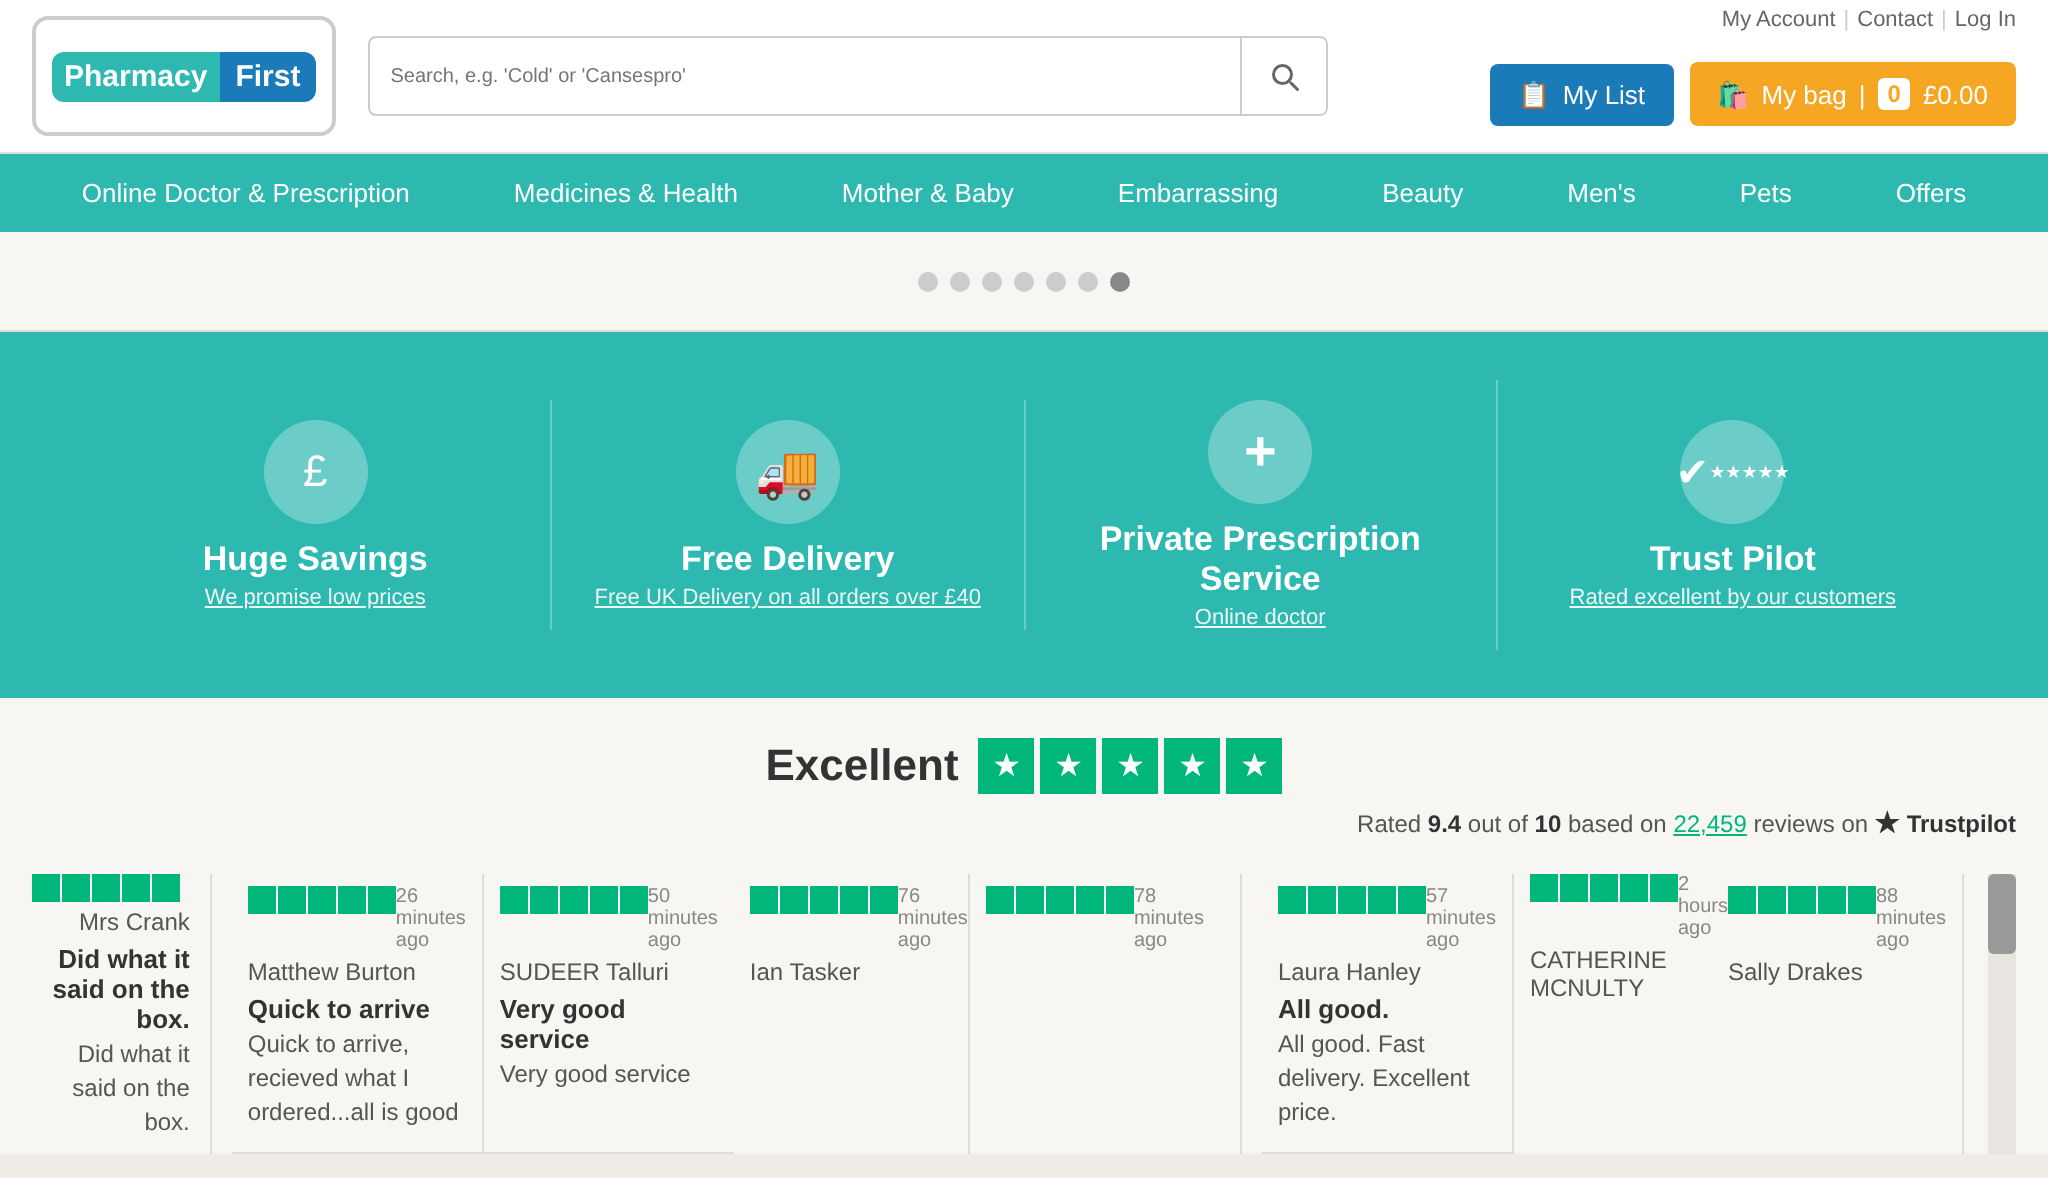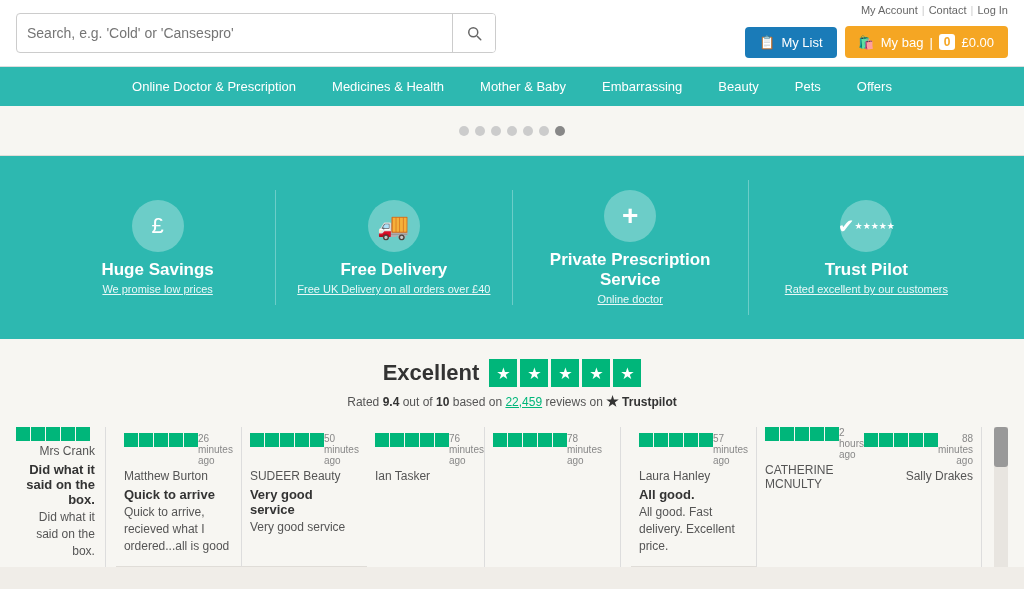--- a/index.html
+++ b/index.html
@@ -50,21 +50,21 @@
       overflow: hidden;
       height: 40px;
       max-width: 480px;
       margin-right: 16px;
     }
     .search-input {
       flex: 1;
       border: none;
       outline: none;
       padding: 0 10px;
-      font-size: 14px;
+      font-size: 10px;
       color: #ec4899;
     }
     .search-btn {
       background: #fff;
       border: none;
       border-left: 1px solid #ccc;
       padding: 0 12px;
       cursor: pointer;
       height: 100%;
       display: flex;
@@ -123,21 +123,21 @@
       padding: 1px 5px;
       font-weight: bold;
       font-size: 12px;
     }
 
     
     .nav {
       background: #2db8b0;
       display: flex;
       justify-content: center;
-      gap: 0;
+      gap: 16px;
     }
     .nav-item {
       color: #fff;
       padding: 12px 18px;
       cursor: pointer;
       font-size: 13px;
       white-space: nowrap;
     }
 
     
@@ -205,21 +205,21 @@
     }
     .tp-excellent { font-size: 22px; font-weight: bold; color: #333; }
     .tp-stars-big { display: flex; gap: 3px; }
     .tp-star-big {
       width: 28px; height: 28px;
       background: #00b67a;
       display: flex; align-items: center; justify-content: center;
       color: #fff;
       font-size: 16px;
     }
-    .tp-rated { font-size: 12px; color: #555; }
+    .tp-rated { font-size: 12px; color: #555; text-align: right; }
     .tp-rated span { font-weight: bold; color: #333; }
     .tp-rated a { color: #00b67a; text-decoration: underline; }
     .tp-logo-star { color: #00b67a; font-size: 14px; }
     .review-card {
       padding: 6px 8px 12px;
       border-bottom: 1px solid #e0ddd8;
     }
     .review-header {
       display: flex;
       justify-content: space-between;
@@ -243,20 +243,24 @@
 <div class="header">
 
   <div class="top-links">
     <a>My Account</a>
     <span class="sep">|</span>
     <a>Contact</a>
     <span class="sep">|</span>
     <a>Log In</a>
   </div>
 
+  <div class="logo-wrap">
+    <span class="logo-pharmacy">Pharmacy</span>
+    <span class="logo-first">First</span>
+  </div>
 
   <div class="search-wrap">
     <input class="search-input" type="text" placeholder="Search, e.g. 'Cold' or 'Cansespro'" style="">
     <button class="search-btn">
       <svg class="search-icon-svg" viewBox="0 0 24 24">
         <path d="M21 21l-4.35-4.35M17 11A6 6 0 1 1 5 11a6 6 0 0 1 12 0z" stroke="#666" stroke-width="2" fill="none" stroke-linecap="round"></path>
       </svg>
     </button>
   </div>
 
@@ -274,20 +278,21 @@
     </button>
   </div>
 </div>
 
 <nav class="nav">
   <span class="nav-item">Online Doctor &amp; Prescription</span>
   <span class="nav-item">Medicines &amp; Health</span>
   <span class="nav-item">Mother &amp; Baby</span>
   <span class="nav-item">Embarrassing</span>
   <span class="nav-item">Beauty</span>
+  <span class="nav-item">Men's</span>
   <span class="nav-item">Pets</span>
   <span class="nav-item">Offers</span>
 </nav>
 
 <div class="slider-area">
   <span class="dot"></span>
   <span class="dot"></span>
   <span class="dot"></span>
   <span class="dot"></span>
   <span class="dot"></span>
@@ -377,21 +382,21 @@
       <div class="review-header">
         <div class="review-stars">
           <div class="review-star"></div>
           <div class="review-star"></div>
           <div class="review-star"></div>
           <div class="review-star"></div>
           <div class="review-star"></div>
         </div>
         <span class="review-time">50 minutes ago</span>
       </div>
-      <div class="reviewer-name">SUDEER Beauty</div>
+      <div class="reviewer-name">SUDEER Talluri</div>
       <div class="review-title">Very good service</div>
       <div class="review-body">Very good service</div>
     </div>
 
     <div class="review-card" style="border-right:1px solid #ddd; padding-right:0; border-bottom:none;">
       <div class="review-header">
         <div class="review-stars">
           <div class="review-star"></div>
           <div class="review-star"></div>
           <div class="review-star"></div>
@@ -443,21 +448,21 @@
           <div class="review-star"></div>
           <div class="review-star"></div>
           <div class="review-star"></div>
           <div class="review-star"></div>
         </div>
         <span class="review-time">2 hours ago</span>
       </div>
       <div class="reviewer-name">CATHERINE MCNULTY</div>
     </div>
 
-    <div style="border-right:1px solid #ddd; padding-right:8px; padding-top:6px;text-align:right;">
+    <div style="border-right:1px solid #ddd; padding-right:8px; padding-top:6px;">
       <div class="review-header">
         <div class="review-stars">
           <div class="review-star"></div>
           <div class="review-star"></div>
           <div class="review-star"></div>
           <div class="review-star"></div>
           <div class="review-star"></div>
         </div>
         <span class="review-time">88 minutes ago</span>
       </div>

